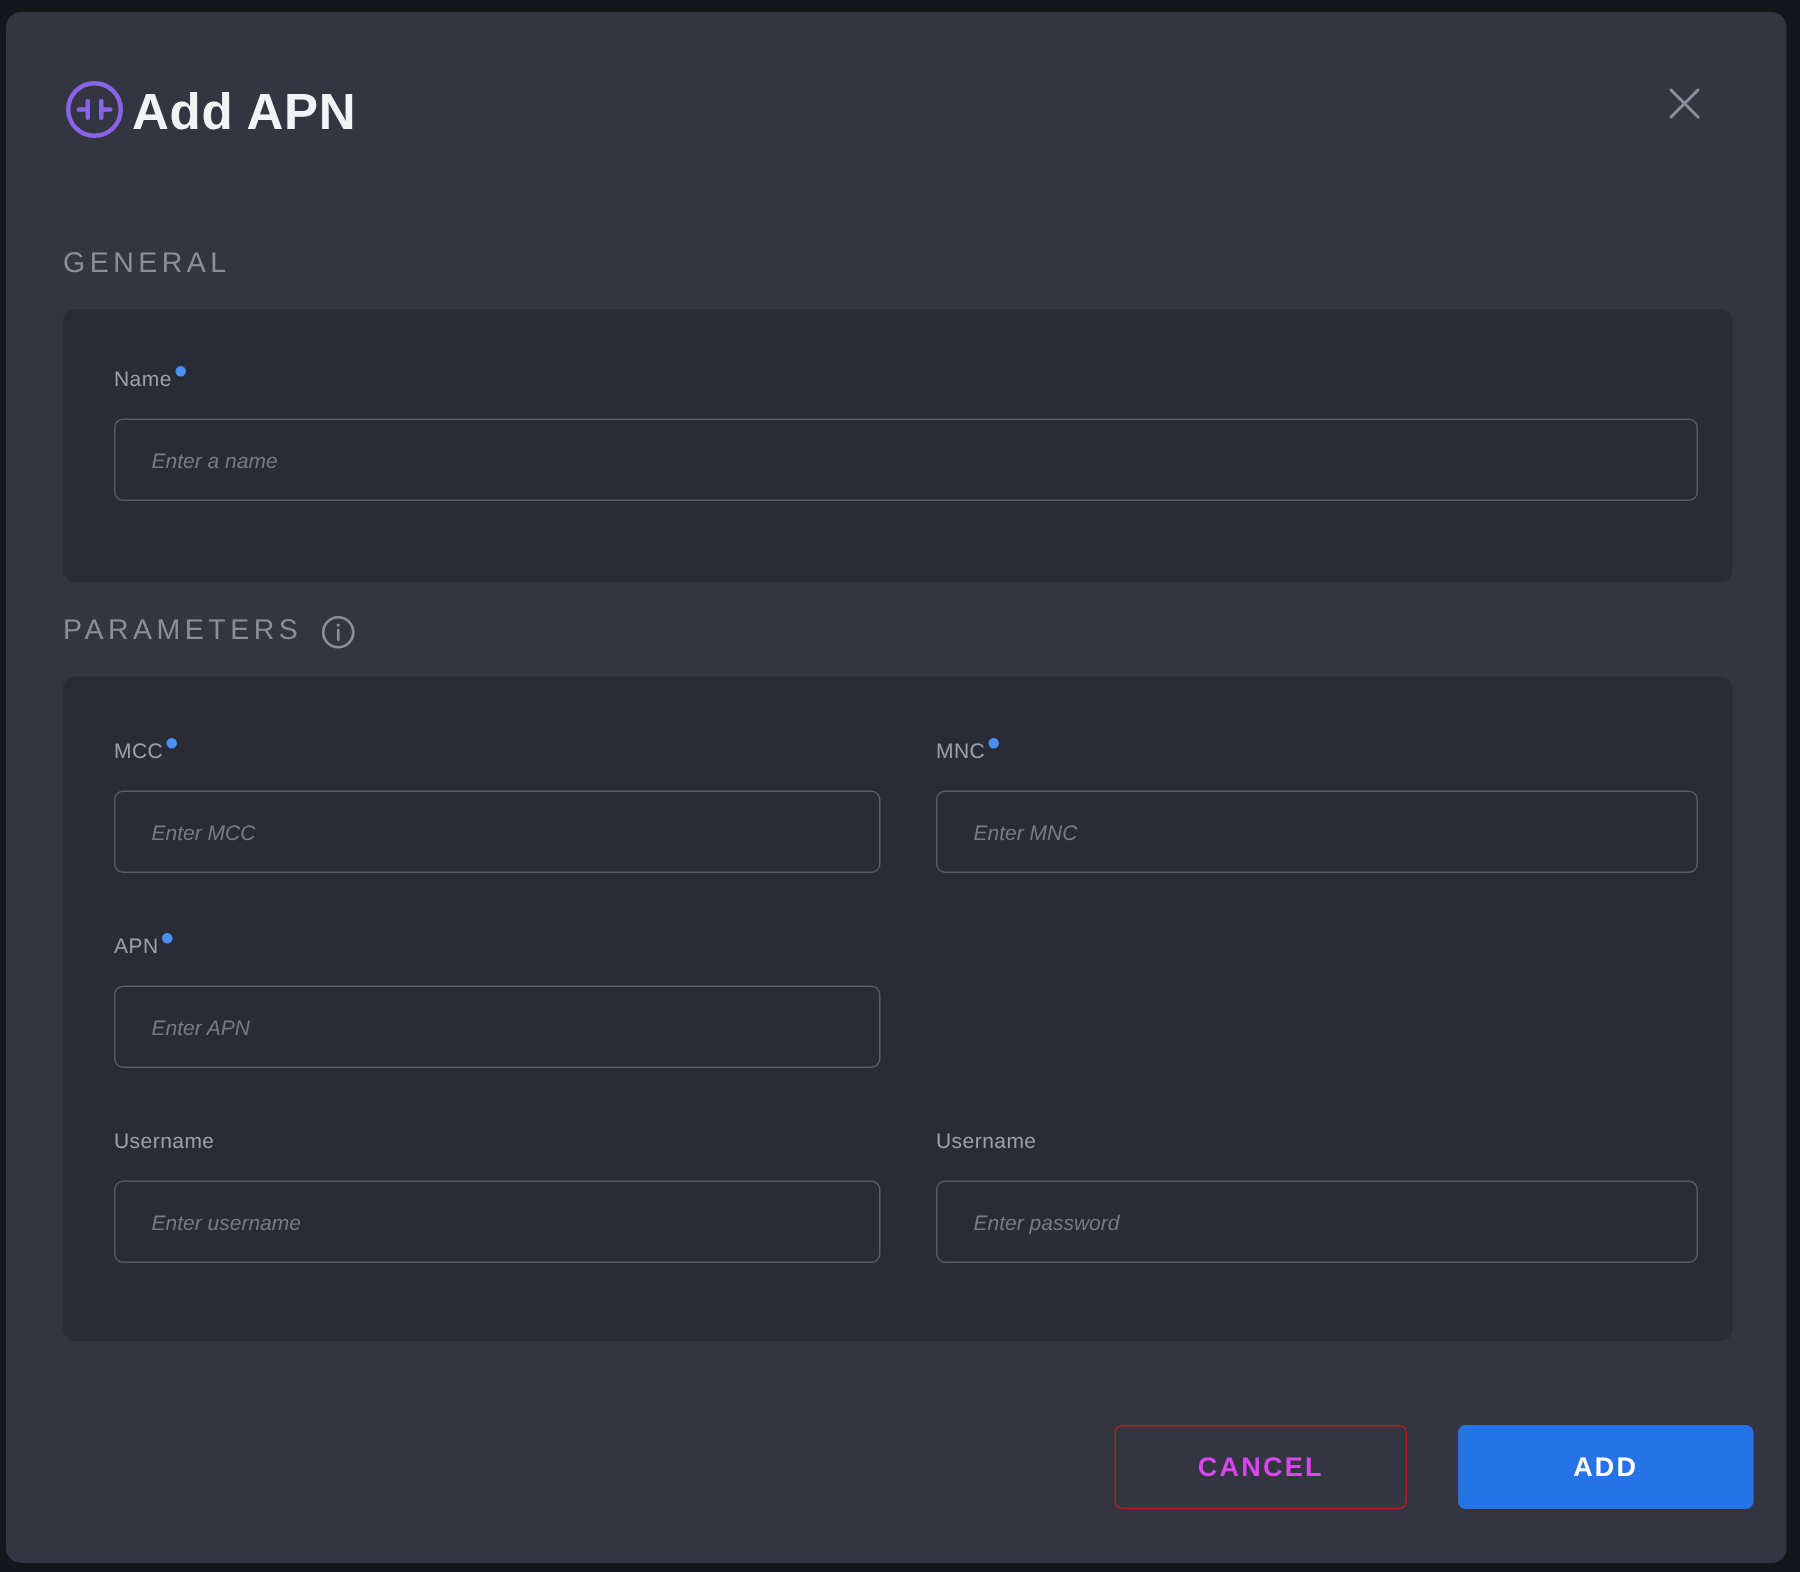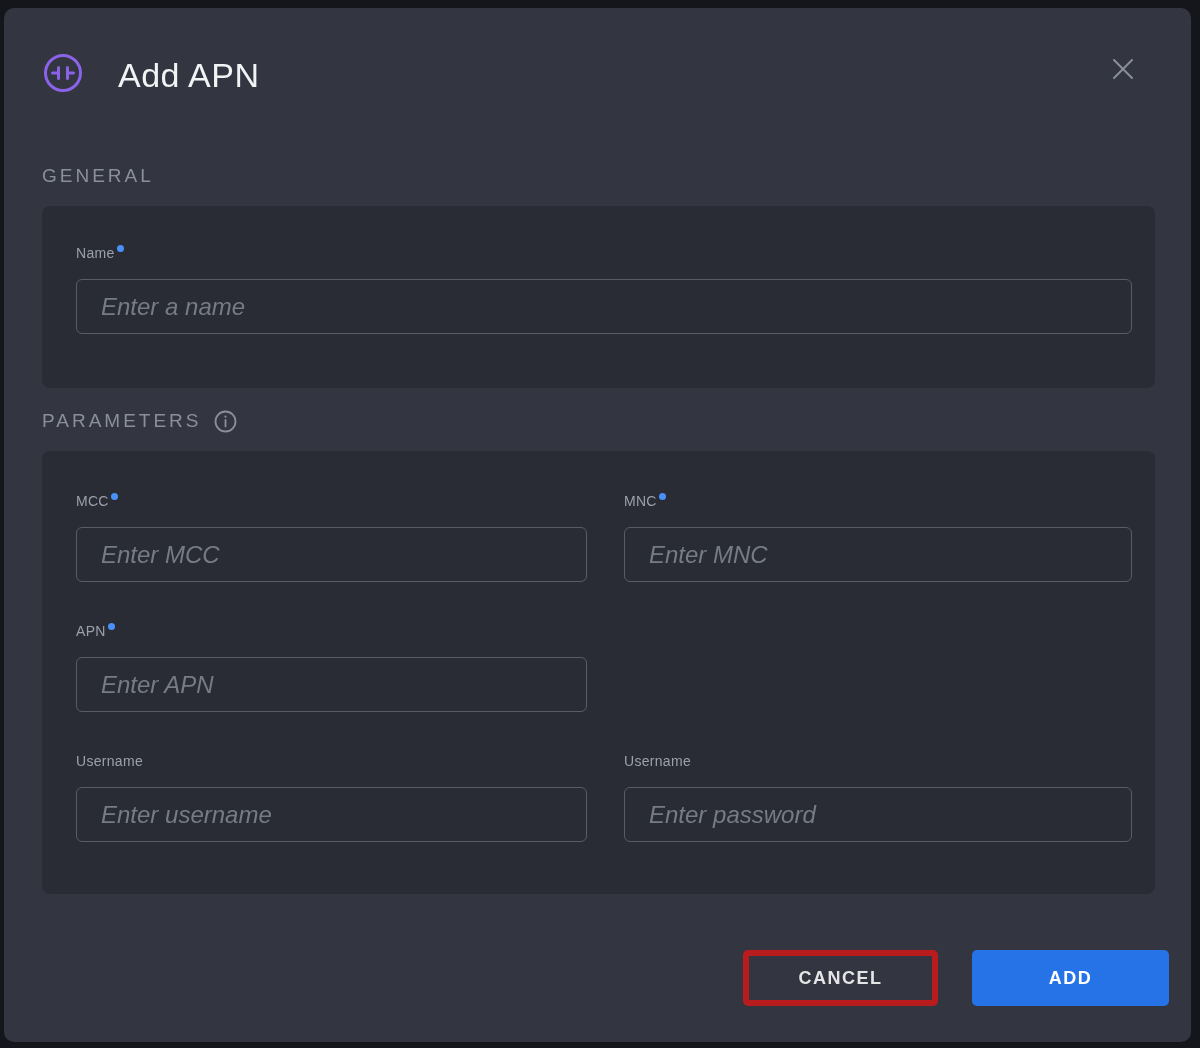--- a/index.html
+++ b/index.html
@@ -16,22 +16,22 @@
     background:#333540;
     border-radius:10px;
   }
   
   .modal-header {
     position:absolute; left:38px; top:44px; right:30px;
     display:flex; align-items:center;
   }
   .apn-icon { width:42px; height:42px; flex:0 0 auto; }
   .modal-title {
-    margin-left:34px;
-    font-size:34px; font-weight:400; color:#f2f3f5;
+    margin-left:4px;
+    font-size:34px; font-weight:700; color:#f2f3f5;
     letter-spacing:0.5px;
   }
   .close-btn {
     position:absolute; right:18px; top:-2px;
     width:40px; height:40px;
     display:flex; align-items:center; justify-content:center;
     cursor:pointer; background:none; border:none;
   }
   
   .section-head {
@@ -61,43 +61,43 @@
     background:#4a90f6; border-radius:50%;
     vertical-align:super; margin-left:2px;
   }
   .text-input {
     display:block; width:100%; height:55px;
     margin-top:17px;
     background:transparent;
     border:1px solid #575c68; border-radius:6px;
     padding:0 24px;
     font-family:"Liberation Sans", sans-serif;
-    font-size:24px; color:#d6d8dd; font-style:italic;
+    font-size:14px; color:#d6d8dd; font-style:italic;
   }
   .text-input::placeholder { color:#767b86; font-style:italic; opacity:1; }
   
   .f-name     { left:72px;  top:236px; width:1056px; }
   .f-mcc      { left:72px;  top:484px; width:511px; }
   .f-mnc      { left:620px; top:484px; width:508px; }
   .f-apn      { left:72px;  top:614px; width:511px; }
   .f-username { left:72px;  top:744px; width:511px; }
   .f-password { left:620px; top:744px; width:508px; }
   
   .footer-btn {
     position:absolute; top:942px; height:56px;
     border-radius:5px;
     font-family:"Liberation Sans", sans-serif;
     font-size:18px; font-weight:700; letter-spacing:1.5px;
     cursor:pointer;
   }
   .cancel-btn {
     left:739px; width:195px;
     background:transparent;
-    border:6px solid #b91c1c;
-    color:#e5e5e5;
+    border:1px solid #b91c1c;
+    color:#d946ef;
   }
   .add-btn {
     left:968px; width:197px;
     background:#2673e8;
     border:none;
     color:#ffffff;
   }
 </style>
 </head>
 <body>

